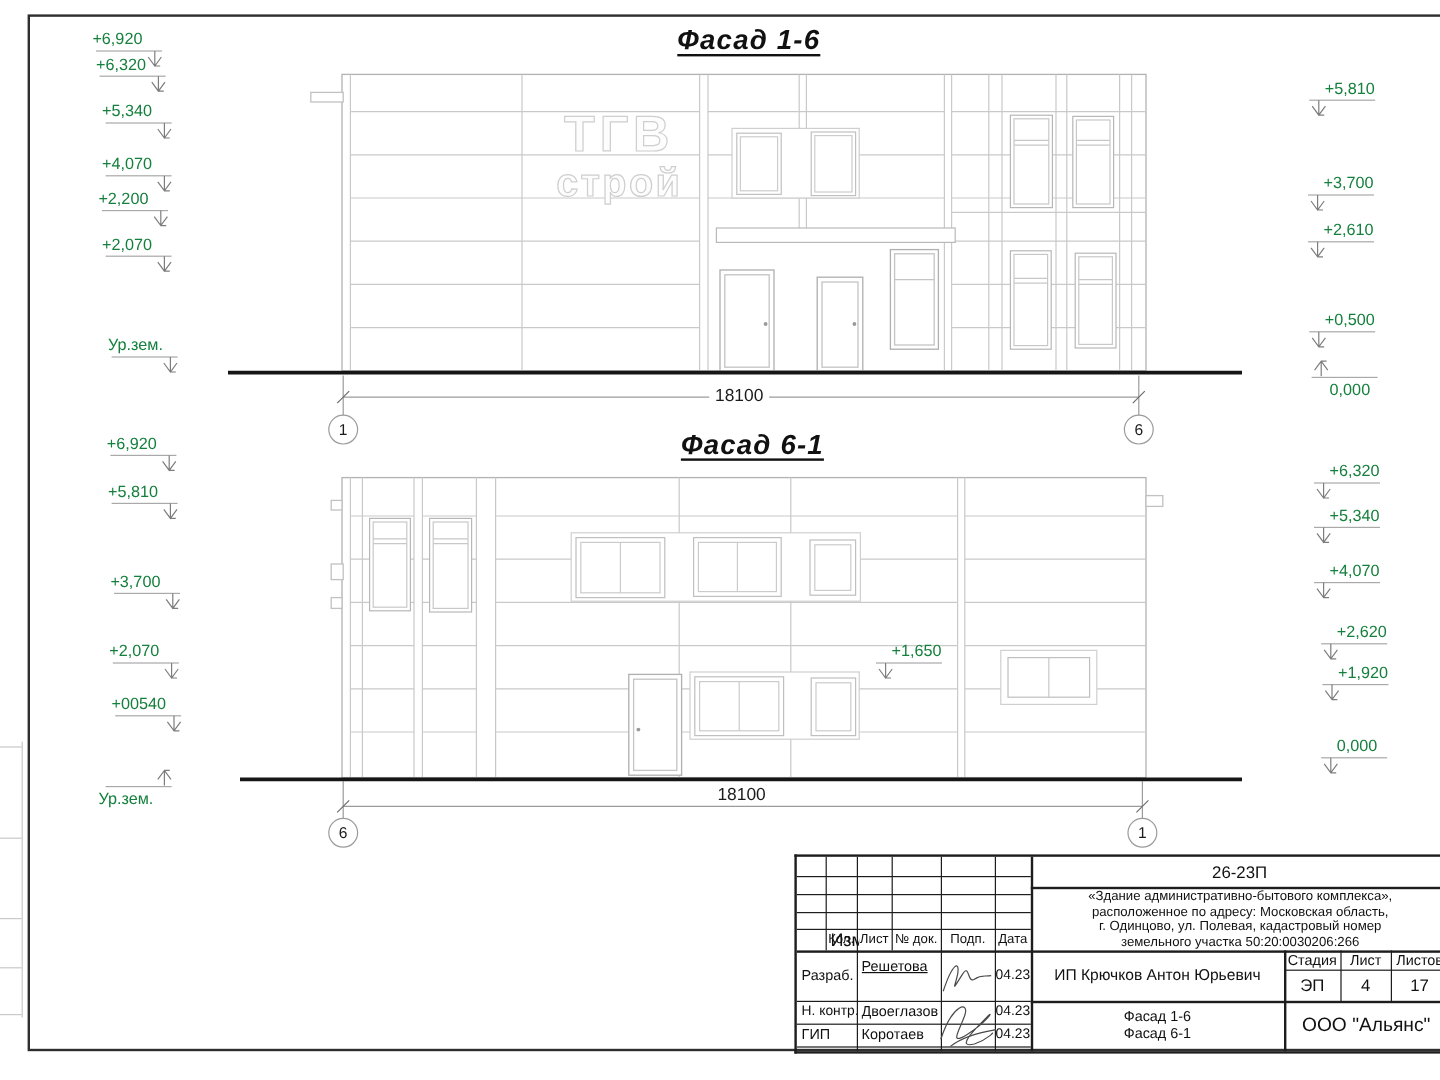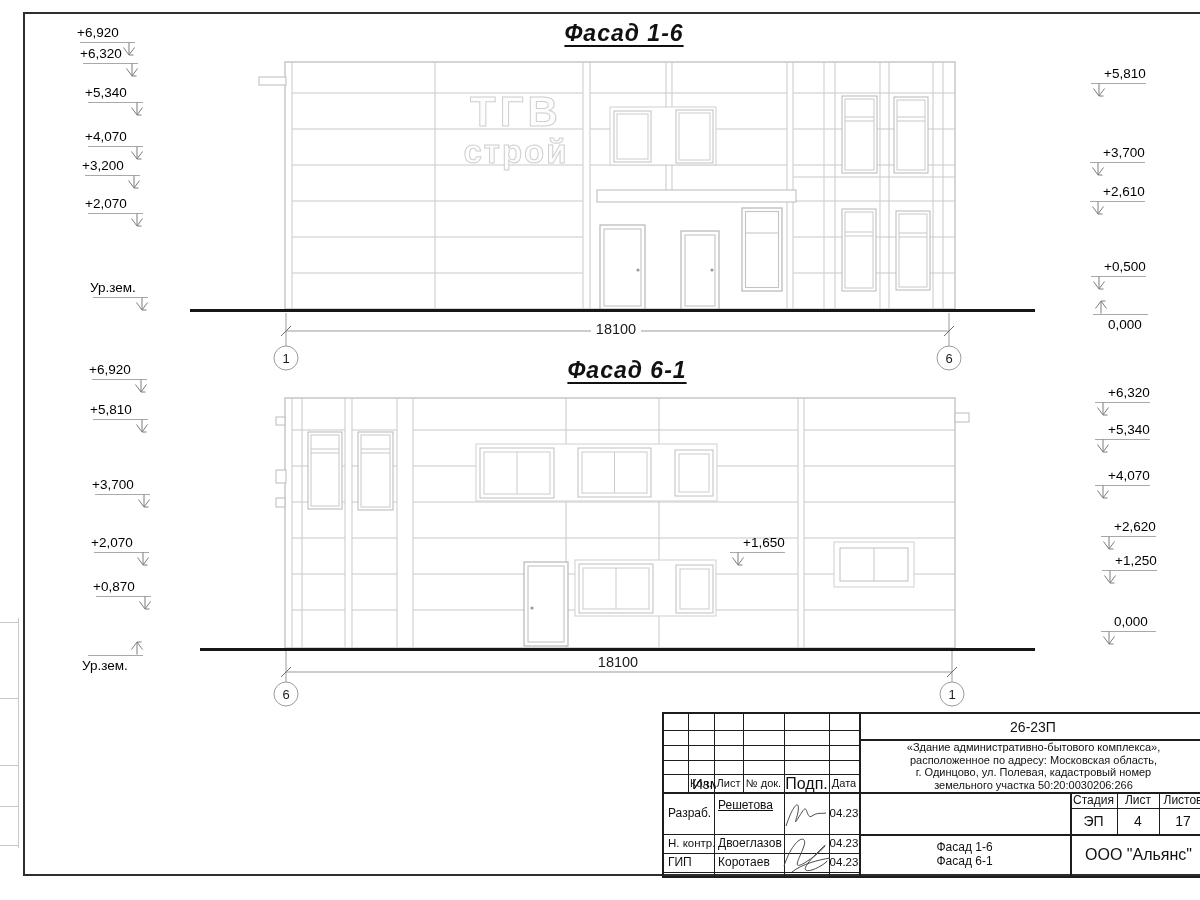--- a/index.html
+++ b/index.html
@@ -10,21 +10,21 @@
   
   #frame{position:absolute;left:23px;top:12px;width:1190px;height:860px;border:2px solid #2e2e2e;}
   
   .edgeline{position:absolute;background:#c9c9c9;}
   
   .ftitle{position:absolute;width:260px;text-align:center;font-style:italic;font-weight:bold;
           font-size:23px;letter-spacing:1px;text-decoration:underline;text-underline-offset:4px;color:#111;}
   
   .elev{position:absolute;width:0;height:0;overflow:visible;}
   .elev .ln{position:absolute;left:0;top:0;width:55px;height:0;border-top:1px solid #a9a9a9;}
-  .elev .lb{position:absolute;white-space:nowrap;font-size:13.5px;color:#000000;}
+  .elev .lb{position:absolute;white-space:nowrap;font-size:13.5px;color:#15803d;}
   .elev .ar{position:absolute;}
   .style-L .lb{left:-3px;top:-17px;}       .style-L .ar{left:41px;top:0px;}
   .style-L-up .lb{left:-6px;top:3px;}      .style-L-up .ar{left:41px;top:-16px;}
   .style-R .lb{left:13px;top:-17px;}       .style-R .ar{left:0px;top:0px;}
   .style-R-up .lb{left:15px;top:3px;}      .style-R-up .ar{left:0px;top:-16px;}
   
   #tblock{position:absolute;left:662px;top:712px;width:543px;height:162px;
           border-left:2px solid #1d1d1d;border-top:2px solid #1d1d1d;border-bottom:2px solid #1d1d1d;
           font-size:12px;color:#111;}
   .vl{position:absolute;width:0;border-left:1px solid #1d1d1d;}
@@ -301,21 +301,21 @@
       <div>«Здание административно-бытового комплекса»,</div>
       <div>расположенное по адресу: Московская область,</div>
       <div>г. Одинцово, ул. Полевая, кадастровый номер</div>
       <div>земельного участка 50:20:0030206:266</div>
     </div>
 
     <div class="tbc ctr" style="left:0;top:61px;width:24px;height:17px;line-height:17px;font-size:15px;padding-left:28px;">Изм.</div>
     <div class="tbc ctr" style="left:24px;top:61px;width:26px;height:17px;line-height:17px;font-size:11px;">Кол.</div>
     <div class="tbc ctr" style="left:50px;top:61px;width:29px;height:17px;line-height:17px;font-size:11px;">Лист</div>
     <div class="tbc ctr" style="left:79px;top:61px;width:41px;height:17px;line-height:17px;font-size:11px;">№ док.</div>
-    <div class="tbc ctr" style="left:120px;top:61px;width:45px;height:17px;line-height:17px;font-size:16px;">Подп.</div>
+    <div class="tbc ctr" style="left:120px;top:61px;width:45px;height:17px;line-height:17px;font-size:11px;">Подп.</div>
     <div class="tbc ctr" style="left:165px;top:61px;width:30px;height:17px;line-height:17px;font-size:11px;">Дата</div>
 
     <div class="tbc" style="left:4px;top:78px;width:46px;height:42px;line-height:42px;">Разраб.</div>
     <div class="tbc" style="left:54px;top:70px;width:64px;height:42px;line-height:42px;text-decoration:underline;">Решетова</div>
     <div class="tbc ctr" style="left:165px;top:78px;width:30px;height:42px;line-height:42px;font-size:11.5px;">04.23</div>
 
     <div class="tbc" style="left:4px;top:120px;width:46px;height:19px;line-height:19px;font-size:11.5px;">Н. контр.</div>
     <div class="tbc" style="left:54px;top:120px;width:64px;height:19px;line-height:19px;">Двоеглазов</div>
     <div class="tbc ctr" style="left:165px;top:120px;width:30px;height:19px;line-height:19px;font-size:11.5px;">04.23</div>
 
@@ -324,20 +324,21 @@
     <div class="tbc ctr" style="left:165px;top:139px;width:30px;height:19px;line-height:19px;font-size:11.5px;">04.23</div>
 
     <svg class="abs" style="left:118px;top:80px;" width="50" height="40" viewBox="0 0 50 40">
       <path d="M4 32 C12 8 18 6 16 18 C14 28 10 34 20 18 C26 8 24 26 30 22 C36 18 38 20 44 19" fill="none" stroke="#4a4a4a" stroke-width="1"></path>
     </svg>
     <svg class="abs" style="left:114px;top:118px;" width="58" height="44" viewBox="0 0 58 44">
       <path d="M6 34 C16 4 30 2 26 14 C22 26 12 40 28 30 C44 20 52 8 44 16 C34 26 18 42 34 38 C46 34 52 26 48 30" fill="none" stroke="#4a4a4a" stroke-width="1"></path>
       <path d="M14 40 C24 32 40 28 52 26" fill="none" stroke="#4a4a4a" stroke-width="1"></path>
     </svg>
 
+    <div class="tbc ctr" style="left:195px;top:78px;width:211px;height:42px;line-height:42px;font-size:13px;">ИП Крючков Антон Юрьевич</div>
 
     <div class="tbc ctr" style="left:406px;top:79px;width:47px;height:15px;line-height:15px;">Стадия</div>
     <div class="tbc ctr" style="left:453px;top:79px;width:42px;height:15px;line-height:15px;">Лист</div>
     <div class="tbc ctr" style="left:495px;top:79px;width:48px;height:15px;line-height:15px;">Листов</div>
     <div class="tbc ctr" style="left:406px;top:94px;width:47px;height:26px;line-height:26px;font-size:14px;">ЭП</div>
     <div class="tbc ctr" style="left:453px;top:94px;width:42px;height:26px;line-height:26px;font-size:14px;">4</div>
     <div class="tbc ctr" style="left:495px;top:94px;width:48px;height:26px;line-height:26px;font-size:14px;">17</div>
 
     <div class="tbc ctr" style="left:195px;top:126px;width:211px;font-size:12px;line-height:14px;white-space:normal;">
       <div>Фасад 1-6</div>
@@ -370,21 +371,21 @@
     </div>
     <div class="elev style-L" style="left: 88px; top: 146px;">
       <div class="ln"></div>
       <span class="lb">+4,070</span>
       <svg class="ar" width="16" height="16" viewBox="0 0 16 16">
         <path d="M8 0.5 L8 12.5 M2.5 5.5 L8 13 L13.5 5.5 M8 13 L12.5 13" fill="none" stroke="#7d7d7d" stroke-width="1"></path>
       </svg>
     </div>
     <div class="elev style-L" style="left: 85px; top: 175px;">
       <div class="ln"></div>
-      <span class="lb">+3,200</span>
+      <span class="lb">+2,200</span>
       <svg class="ar" width="16" height="16" viewBox="0 0 16 16">
         <path d="M8 0.5 L8 12.5 M2.5 5.5 L8 13 L13.5 5.5 M8 13 L12.5 13" fill="none" stroke="#7d7d7d" stroke-width="1"></path>
       </svg>
     </div>
     <div class="elev style-L" style="left: 88px; top: 213px;">
       <div class="ln"></div>
       <span class="lb">+2,070</span>
       <svg class="ar" width="16" height="16" viewBox="0 0 16 16">
         <path d="M8 0.5 L8 12.5 M2.5 5.5 L8 13 L13.5 5.5 M8 13 L12.5 13" fill="none" stroke="#7d7d7d" stroke-width="1"></path>
       </svg>
@@ -454,21 +455,21 @@
     </div>
     <div class="elev style-L" style="left: 94px; top: 552px;">
       <div class="ln"></div>
       <span class="lb">+2,070</span>
       <svg class="ar" width="16" height="16" viewBox="0 0 16 16">
         <path d="M8 0.5 L8 12.5 M2.5 5.5 L8 13 L13.5 5.5 M8 13 L12.5 13" fill="none" stroke="#7d7d7d" stroke-width="1"></path>
       </svg>
     </div>
     <div class="elev style-L" style="left: 96px; top: 596px;">
       <div class="ln"></div>
-      <span class="lb">+0,870</span>
+      <span class="lb">+00540</span>
       <svg class="ar" width="16" height="16" viewBox="0 0 16 16">
         <path d="M8 0.5 L8 12.5 M2.5 5.5 L8 13 L13.5 5.5 M8 13 L12.5 13" fill="none" stroke="#7d7d7d" stroke-width="1"></path>
       </svg>
     </div>
     <div class="elev style-L-up" style="left: 88px; top: 655px;">
       <div class="ln"></div>
       <span class="lb">Ур.зем.</span>
       <svg class="ar" width="16" height="16" viewBox="0 0 16 16">
         <path d="M8 15.5 L8 3.5 M2.5 10.5 L8 3 L13.5 10.5 M8 3 L12.5 3" fill="none" stroke="#7d7d7d" stroke-width="1"></path>
       </svg>
@@ -496,21 +497,21 @@
     </div>
     <div class="elev style-R" style="left: 1101px; top: 536px;">
       <div class="ln"></div>
       <span class="lb">+2,620</span>
       <svg class="ar" width="16" height="16" viewBox="0 0 16 16">
         <path d="M8 0.5 L8 12.5 M2.5 5.5 L8 13 L13.5 5.5 M8 13 L12.5 13" fill="none" stroke="#7d7d7d" stroke-width="1"></path>
       </svg>
     </div>
     <div class="elev style-R" style="left: 1102px; top: 570px;">
       <div class="ln"></div>
-      <span class="lb">+1,250</span>
+      <span class="lb">+1,920</span>
       <svg class="ar" width="16" height="16" viewBox="0 0 16 16">
         <path d="M8 0.5 L8 12.5 M2.5 5.5 L8 13 L13.5 5.5 M8 13 L12.5 13" fill="none" stroke="#7d7d7d" stroke-width="1"></path>
       </svg>
     </div>
     <div class="elev style-R" style="left: 1101px; top: 631px;">
       <div class="ln"></div>
       <span class="lb">0,000</span>
       <svg class="ar" width="16" height="16" viewBox="0 0 16 16">
         <path d="M8 0.5 L8 12.5 M2.5 5.5 L8 13 L13.5 5.5 M8 13 L12.5 13" fill="none" stroke="#7d7d7d" stroke-width="1"></path>
       </svg>

